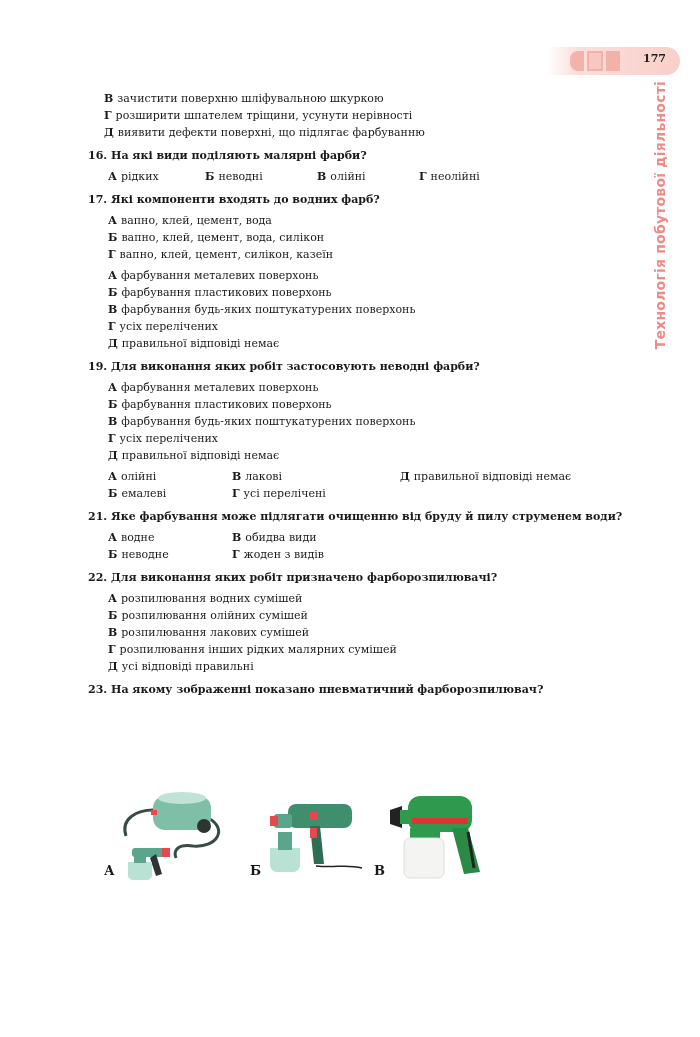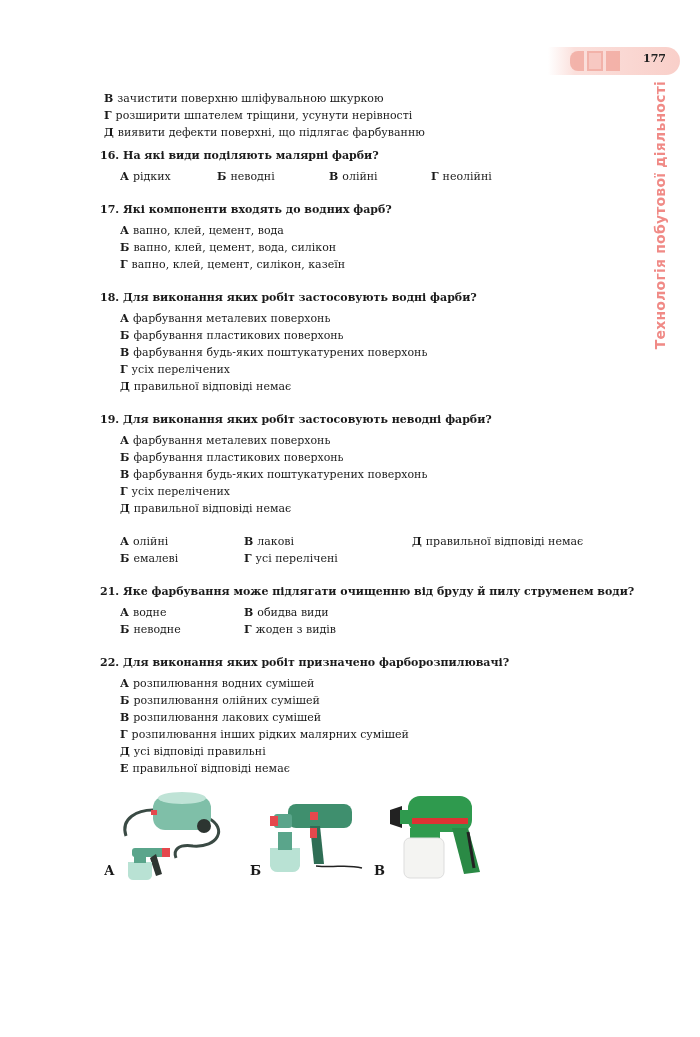--- a/index.html
+++ b/index.html
@@ -12,21 +12,21 @@
   .badge-deco span { display:block; height:20px; background:#f0a49a; opacity:.75; }
   .badge-deco span:nth-child(1){ width:14px; border-radius:8px 0 0 8px; }
   .badge-deco span:nth-child(2){ width:16px; background:#f6c2bb; border:2px solid #f0a49a; box-sizing:border-box; }
   .badge-deco span:nth-child(3){ width:14px; }
   .page-number { position:absolute; right:14px; top:5px; font-weight:bold; font-size:11px; color:#222; }
   .side-title { position:absolute; left:648px; top:90px; width:24px; height:250px;
     display:flex; align-items:center; justify-content:center; }
   .side-title span { writing-mode:vertical-rl; transform:rotate(180deg); white-space:nowrap;
     font-family:"DejaVu Sans","Liberation Sans",sans-serif; font-weight:bold; font-size:14px; color:#f08a86; letter-spacing:0.2px; }
   .content { position:absolute; left:84px; top:90px; width:560px; font-size:11px; line-height:17px; }
-  .q { margin:16px; }
+  .q { margin:4px; }
   .q-title { font-weight:bold; margin-top:6px; margin-bottom:4px; white-space:nowrap; }
   .opt { padding-left:20px; white-space:nowrap; }
   .opt b { font-weight:bold; margin-right:4px; }
   .grid-row { display:flex; padding-left:20px; white-space:nowrap; }
   .grid-row .cell b { font-weight:bold; margin-right:4px; }
   .images { position:absolute; left:100px; top:785px; width:420px; height:95px; }
   .img-item { position:absolute; bottom:0; }
   .img-label { position:absolute; bottom:2px; font-weight:bold; font-size:13px; }
 </style>
 </head>
@@ -64,21 +64,20 @@
   </div>
 
   <div class="q">
     <div class="q-title"><span>17.</span> <span>Які компоненти входять до водних фарб?</span></div>
     <div class="opt"><b>А</b><span>вапно, клей, цемент, вода</span></div>
     <div class="opt"><b>Б</b><span>вапно, клей, цемент, вода, силікон</span></div>
     <div class="opt"><b>Г</b><span>вапно, клей, цемент, силікон, казеїн</span></div>
   </div>
 
   <div class="q">
-    <div class="q-title"><span>18.</span> <span>Для виконання яких робіт застосовують водні фарби?</span></div>
     <div class="opt"><b>А</b><span>фарбування металевих поверхонь</span></div>
     <div class="opt"><b>Б</b><span>фарбування пластикових поверхонь</span></div>
     <div class="opt"><b>В</b><span>фарбування будь-яких поштукатурених поверхонь</span></div>
     <div class="opt"><b>Г</b><span>усіх перелічених</span></div>
     <div class="opt"><b>Д</b><span>правильної відповіді немає</span></div>
   </div>
 
   <div class="q">
     <div class="q-title"><span>19.</span> <span>Для виконання яких робіт застосовують неводні фарби?</span></div>
     <div class="opt"><b>А</b><span>фарбування металевих поверхонь</span></div>
@@ -112,23 +111,25 @@
     </div>
   </div>
 
   <div class="q">
     <div class="q-title"><span>22.</span> <span>Для виконання яких робіт призначено фарборозпилювачі?</span></div>
     <div class="opt"><b>А</b><span>розпилювання водних сумішей</span></div>
     <div class="opt"><b>Б</b><span>розпилювання олійних сумішей</span></div>
     <div class="opt"><b>В</b><span>розпилювання лакових сумішей</span></div>
     <div class="opt"><b>Г</b><span>розпилювання інших рідких малярних сумішей</span></div>
     <div class="opt"><b>Д</b><span>усі відповіді правильні</span></div>
-    <div class="opt"><b>Е</b><span>правильної відповіді немає</span></div>
   </div>
 
+  <div class="q">
+    <div class="q-title"><span>23.</span> <span>На якому зображенні показано пневматичний фарборозпилювач?</span></div>
+  </div>
 </div>
 
 <div class="images">
 
   <div class="img-label" style="left:4px">А</div>
   <svg class="img-item" style="left:18px" width="110" height="92" viewBox="0 0 110 92">
     <path d="M8 48 C 2 30, 20 22, 35 22" stroke="#3a4a44" stroke-width="3" fill="none"></path>
     <path d="M90 30 C 110 40, 100 60, 75 58 C 60 56, 55 62, 58 70" stroke="#3a4a44" stroke-width="3" fill="none"></path>
     <rect x="35" y="8" width="58" height="34" rx="12" fill="#7fbfa8"></rect>
     <ellipse cx="64" cy="10" rx="24" ry="6" fill="#bfe3d6"></ellipse>

